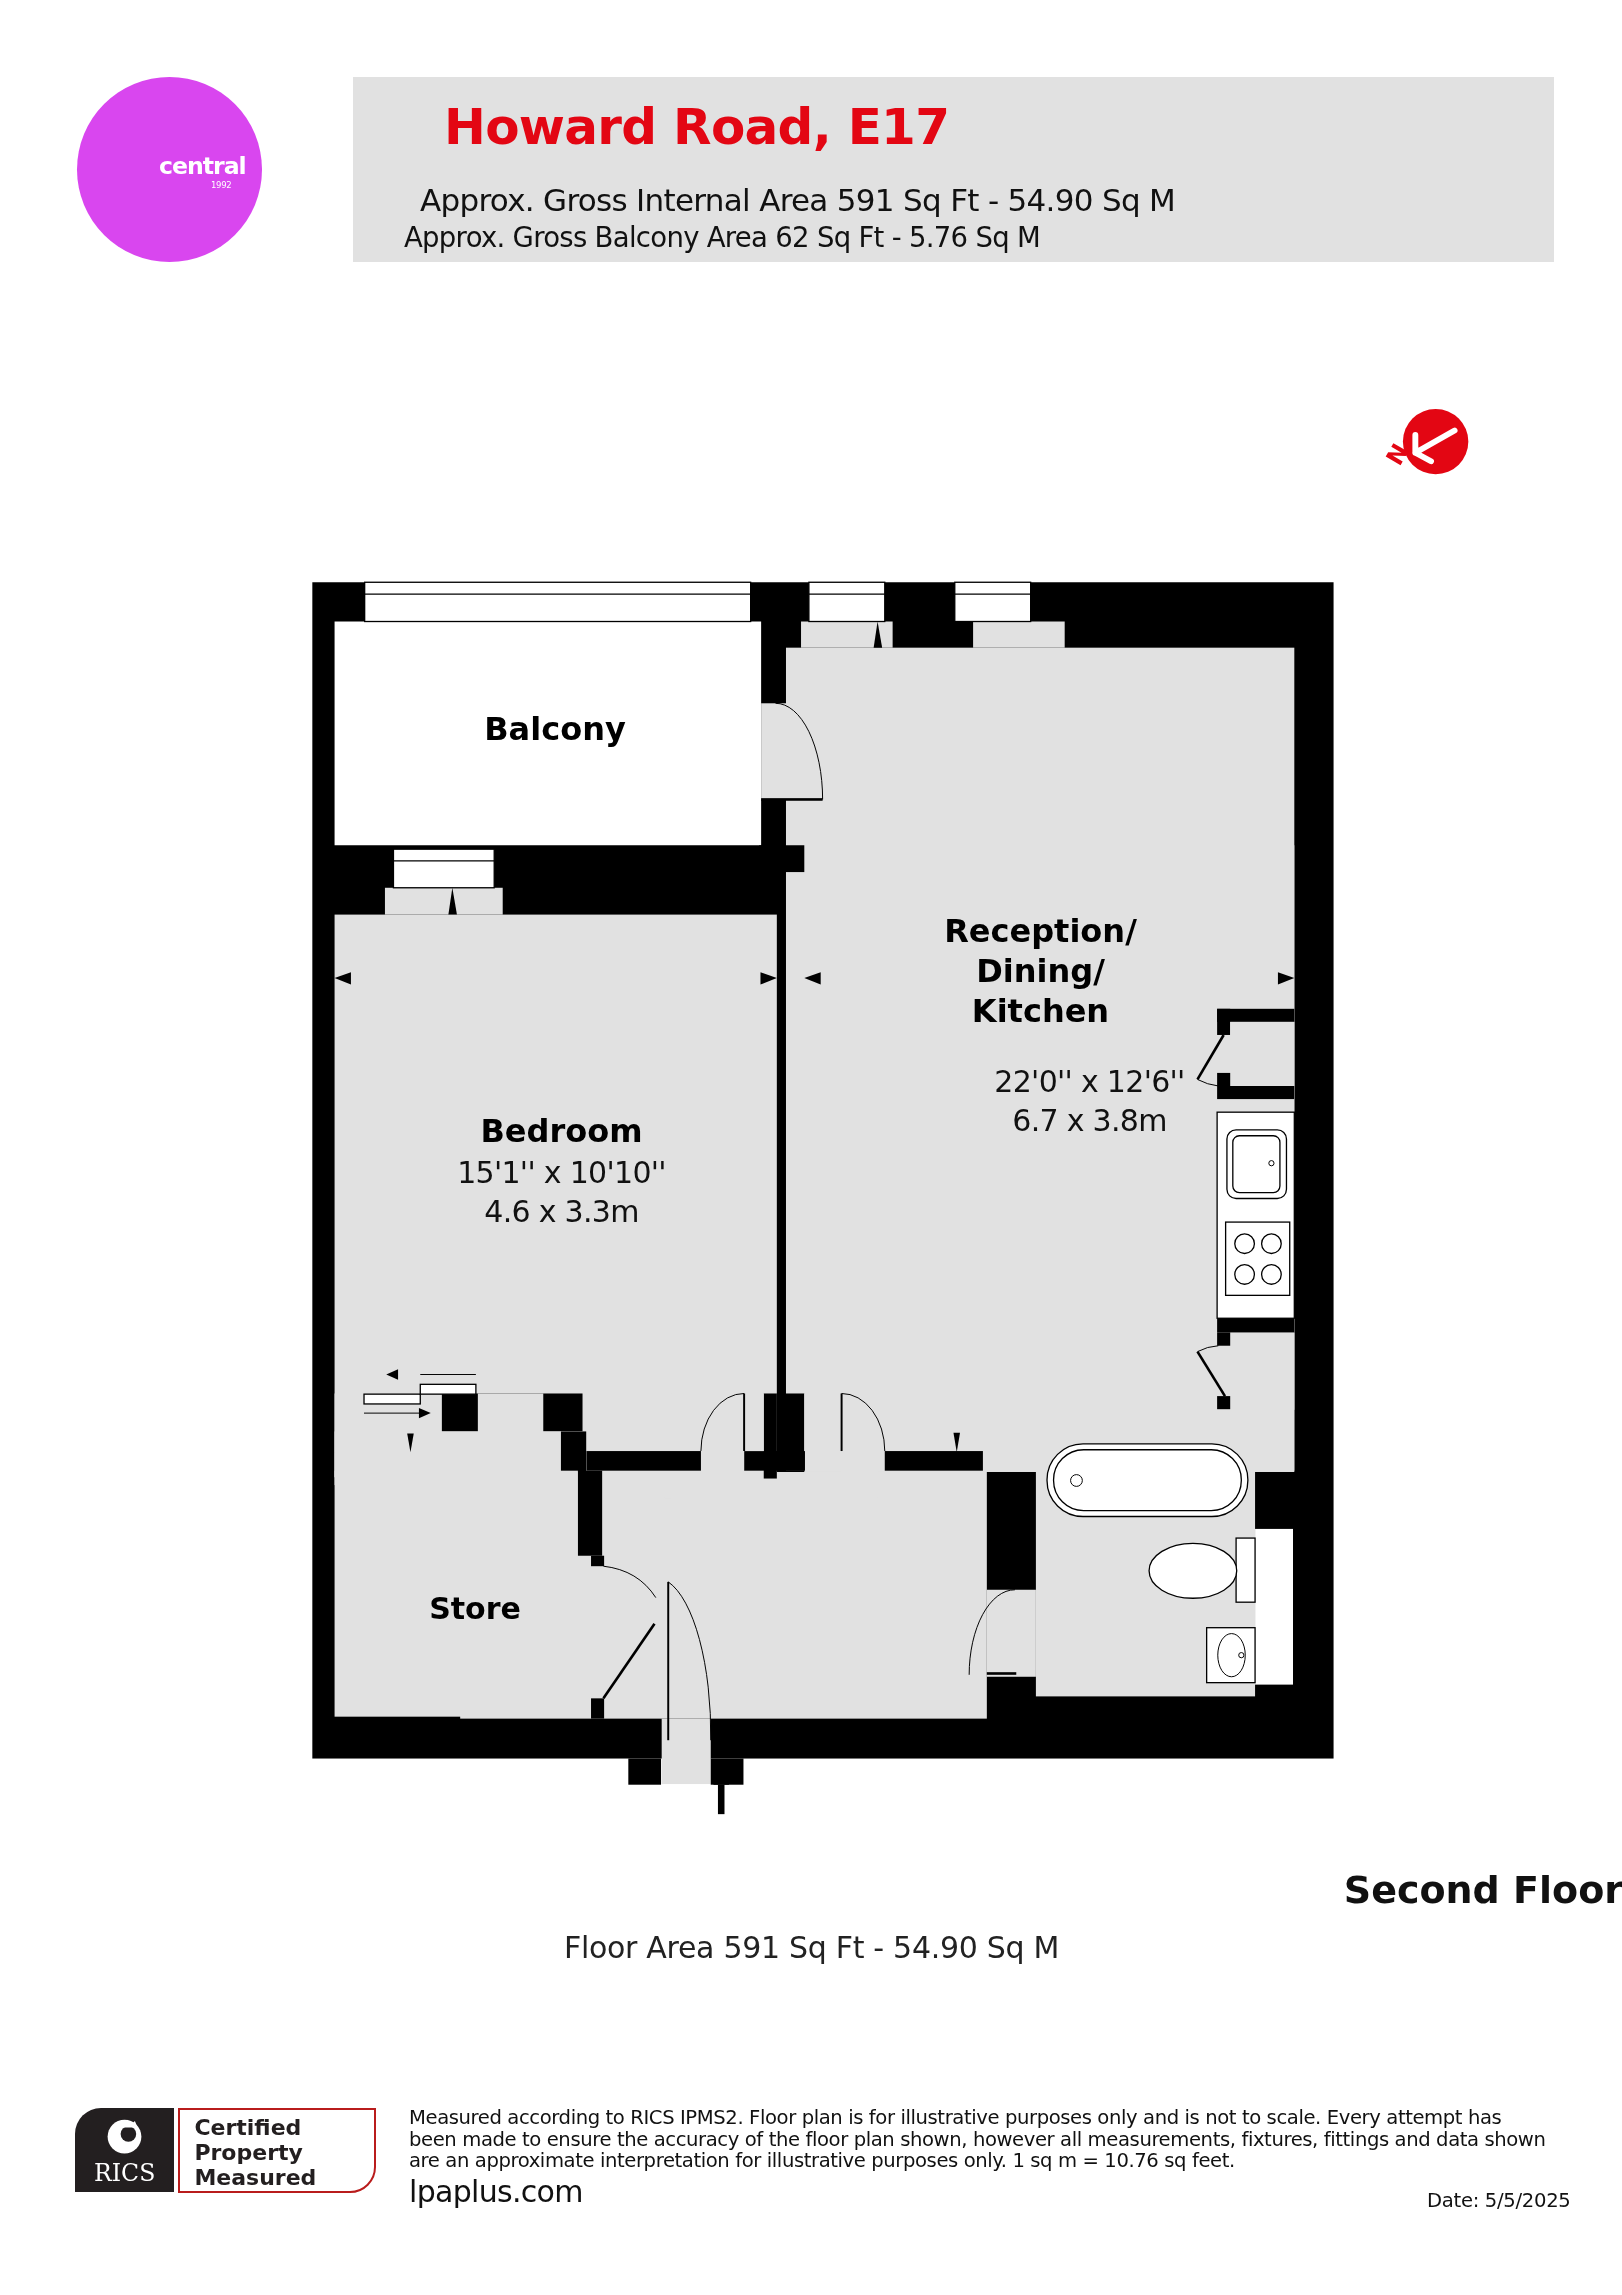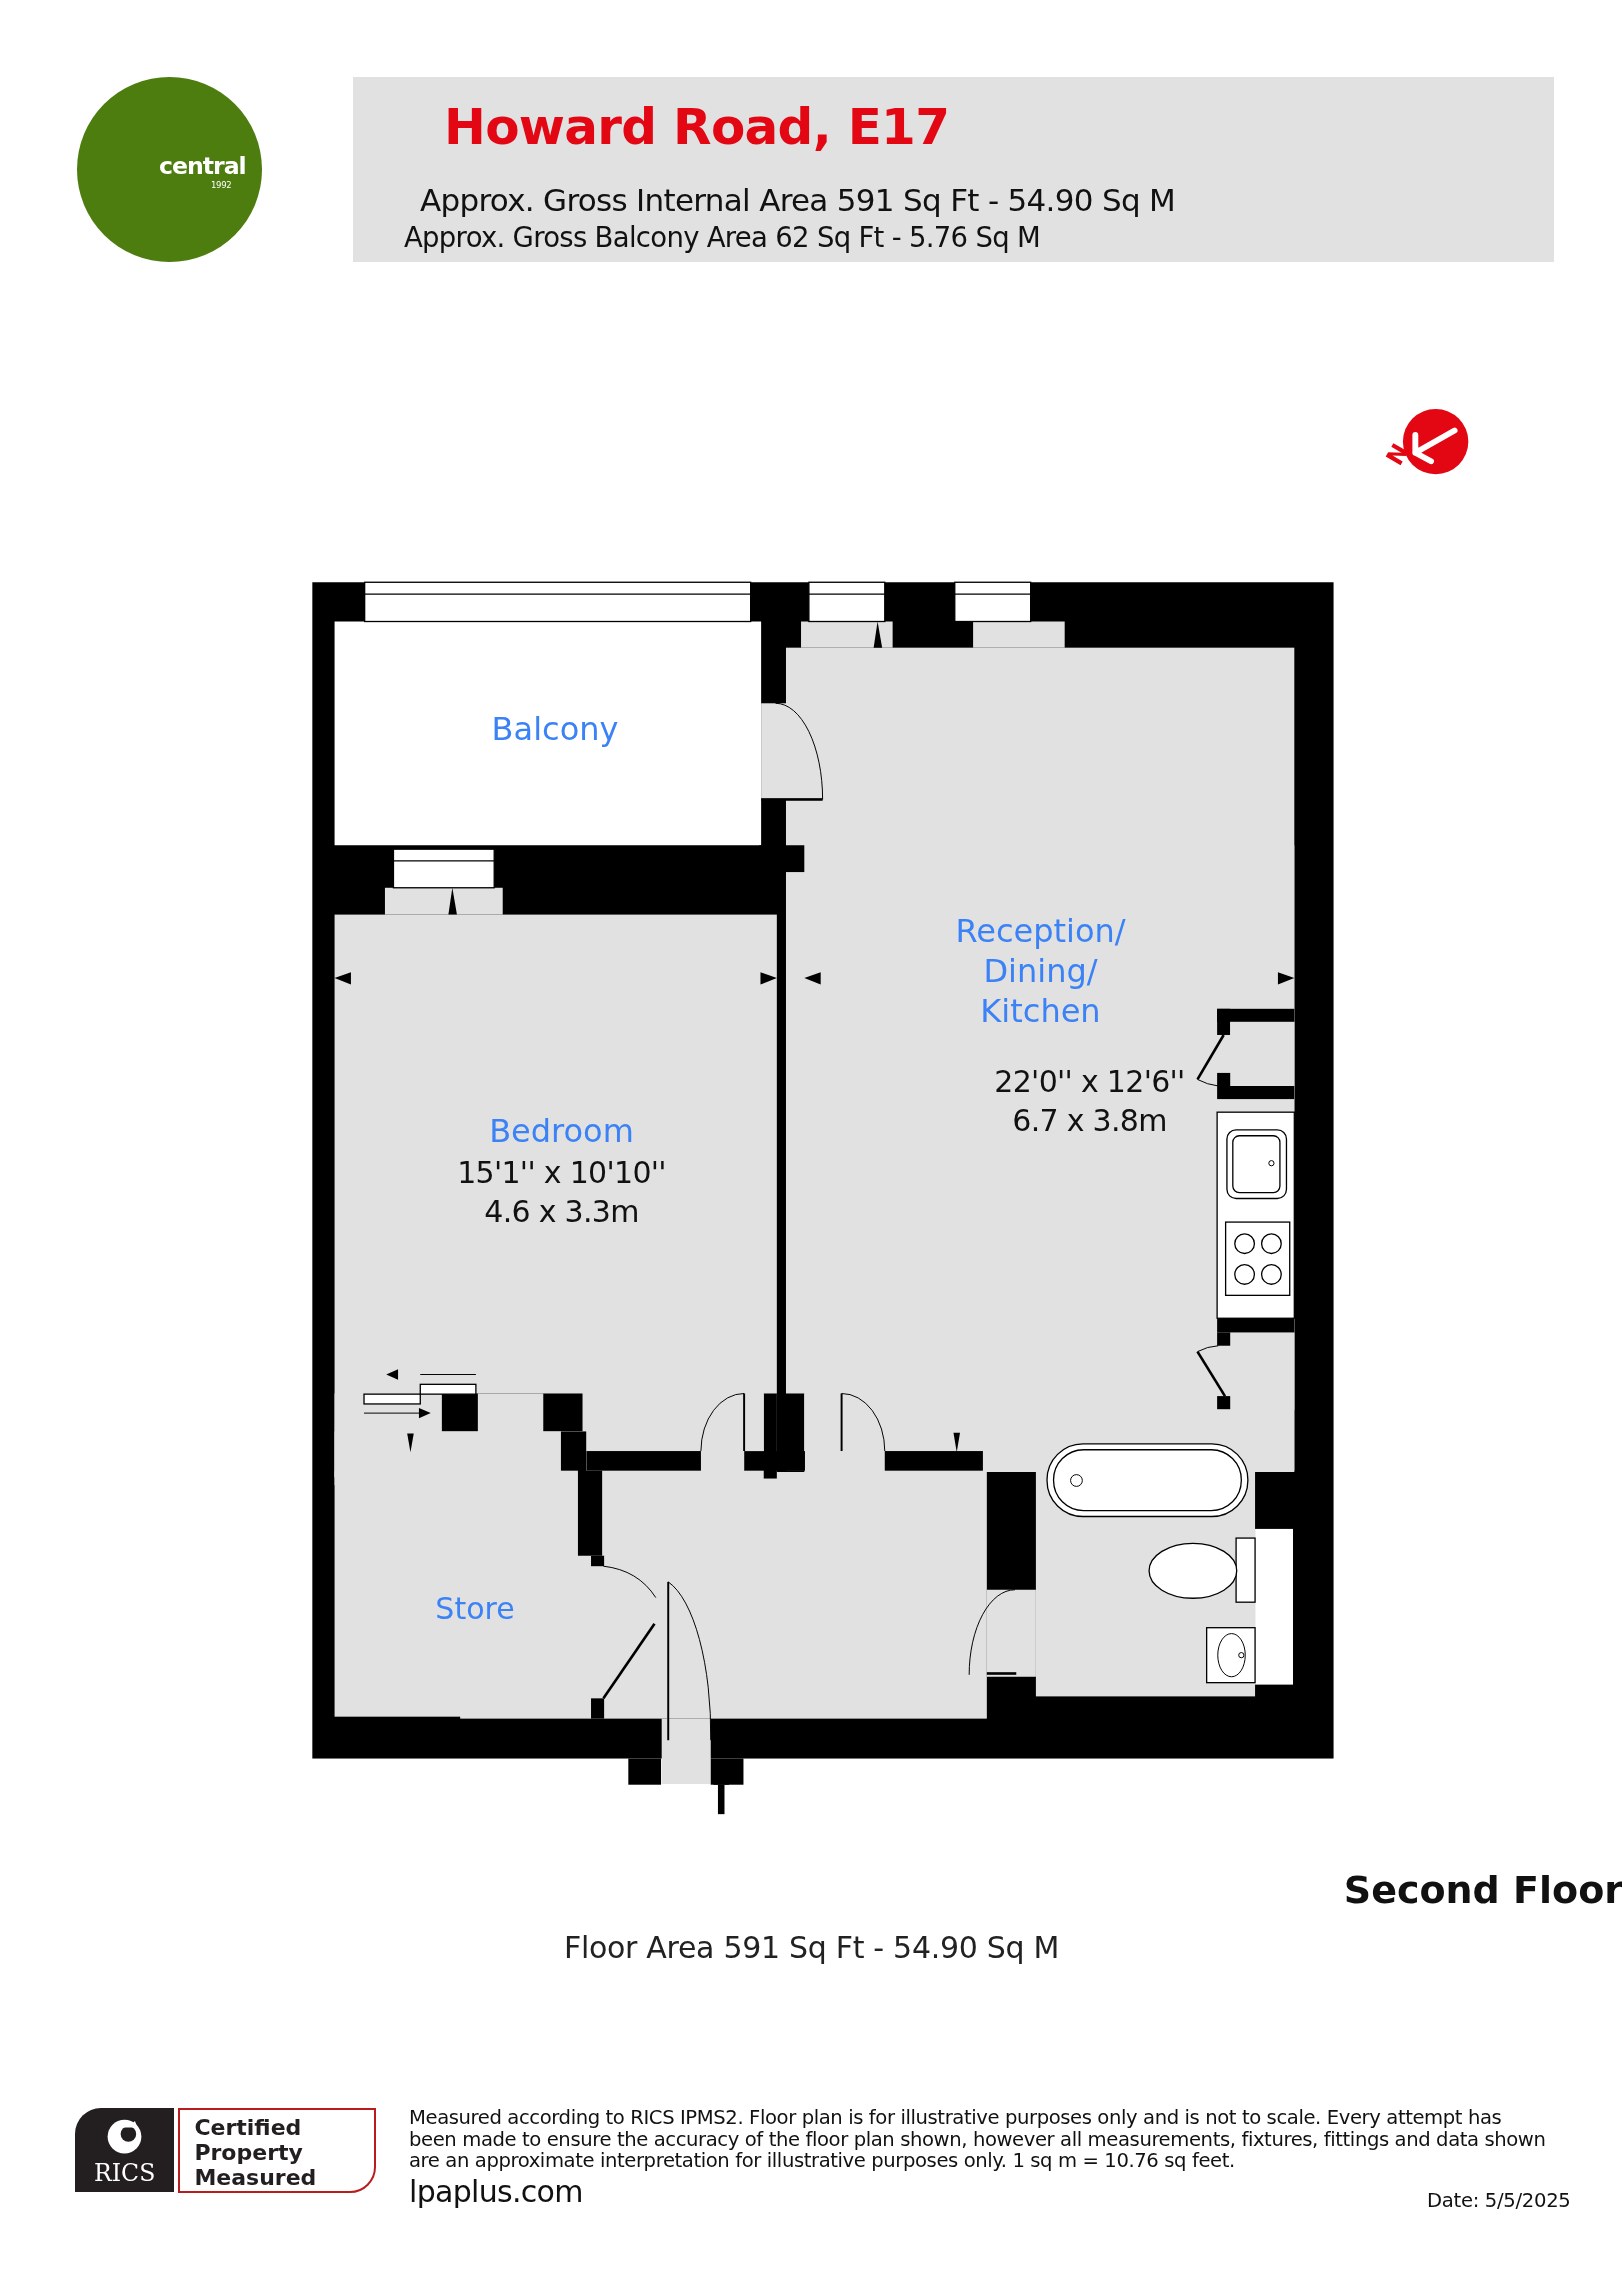--- a/index.html
+++ b/index.html
@@ -1,26 +1,26 @@
 <!DOCTYPE html>
 <html style="font-size:10.5px"><head>
 <meta charset="utf-8">
 <style>
   html, body { margin: 0; padding: 0; background: #ffffff; }
   body { width: 1623px; height: 2295px; position: relative; overflow: hidden; font-family: "DejaVu Sans", sans-serif; }
   .abs { position: absolute; }
-  #logo { left: 77px; top: 77px; width: 185px; height: 185px; border-radius: 50%; background: #4d7c0f; }
+  #logo { left: 77px; top: 77px; width: 185px; height: 185px; border-radius: 50%; background: #d946ef; }
   #logo .brand { position: absolute; left: 82px; top: 75px; color: #fff; font-family: "DejaVu Sans", sans-serif; font-weight: bold; font-size: 23.6px; letter-spacing: -1px; }
   #logo .year { position: absolute; left: 134px; top: 103px; color: #fff; font-size: 8.5px; letter-spacing: -0.3px; }
   #header-box { left: 353px; top: 77px; width: 1201px; height: 185px; background: #e1e1e1; }
   #title { left: 396px; top: 98px; color: #e30613; font-family: "DejaVu Sans", sans-serif; font-weight: bold; font-size: 50px; letter-spacing: -0.7px; white-space: nowrap; margin-left: 48px; }
   #area1 { left: 401px; top: 182px; font-size: 31px; color: #111; letter-spacing: -0.7px; white-space: nowrap; margin-left: 19px; }
   #area2 { left: 404px; top: 221px; font-size: 27.5px; color: #111; letter-spacing: -0.7px; white-space: nowrap; }
   #plan { left: 0; top: 0; width: 1623px; height: 2295px; }
-  .room-label { position: absolute; color: #3b82f6; font-weight: normal; font-size: 32px; text-align: center; line-height: 40px; white-space: nowrap; }
+  .room-label { position: absolute; color: #000000; font-weight: bold; font-size: 32px; text-align: center; line-height: 40px; white-space: nowrap; }
   .room-dims { position: absolute; color: #111; font-size: 30px; text-align: center; line-height: 39px; white-space: nowrap; letter-spacing: -0.7px; }
   #floor-name { left: 0; width: 1623px; top: 1868px; text-align: right; font-weight: bold; font-size: 38px; color: #111; }
   #floor-area { left: 0; width: 1623px; top: 1930px; text-align: center; font-size: 30px; color: #222; letter-spacing: -0.3px; }
   #rics-badge { left: 75px; top: 2108px; width: 301px; height: 84px; }
   #rics-dark { position: absolute; left: 0; top: 0; width: 99px; height: 84px; background: #231f20; border-radius: 26px 0 0 0; }
   #rics-dark .rics { position: absolute; left: 5.2px; bottom: 5.2px; width: 89px; text-align: center; color: #fff; font-weight: normal; font-size: 23.6px; font-family: "DejaVu Serif", serif; }
   #rics-light { position: absolute; left: 103px; top: 0; width: 194px; height: 81px; border: 2px solid #b91c1c; border-radius: 0 0 26px 0; }
   #rics-light .cpm { position: absolute; left: 14.4px; top: 5.2px; font-weight: bold; font-size: 22px; line-height: 25px; color: #231f20; }
   #disclaimer { left: 409px; top: 2107px; width: 1145px; font-size: 19.6px; line-height: 21.6px; color: #111; letter-spacing: -0.4px; }
   #site { left: 409px; top: 2174px; font-size: 30px; color: #111; letter-spacing: -0.7px; }

